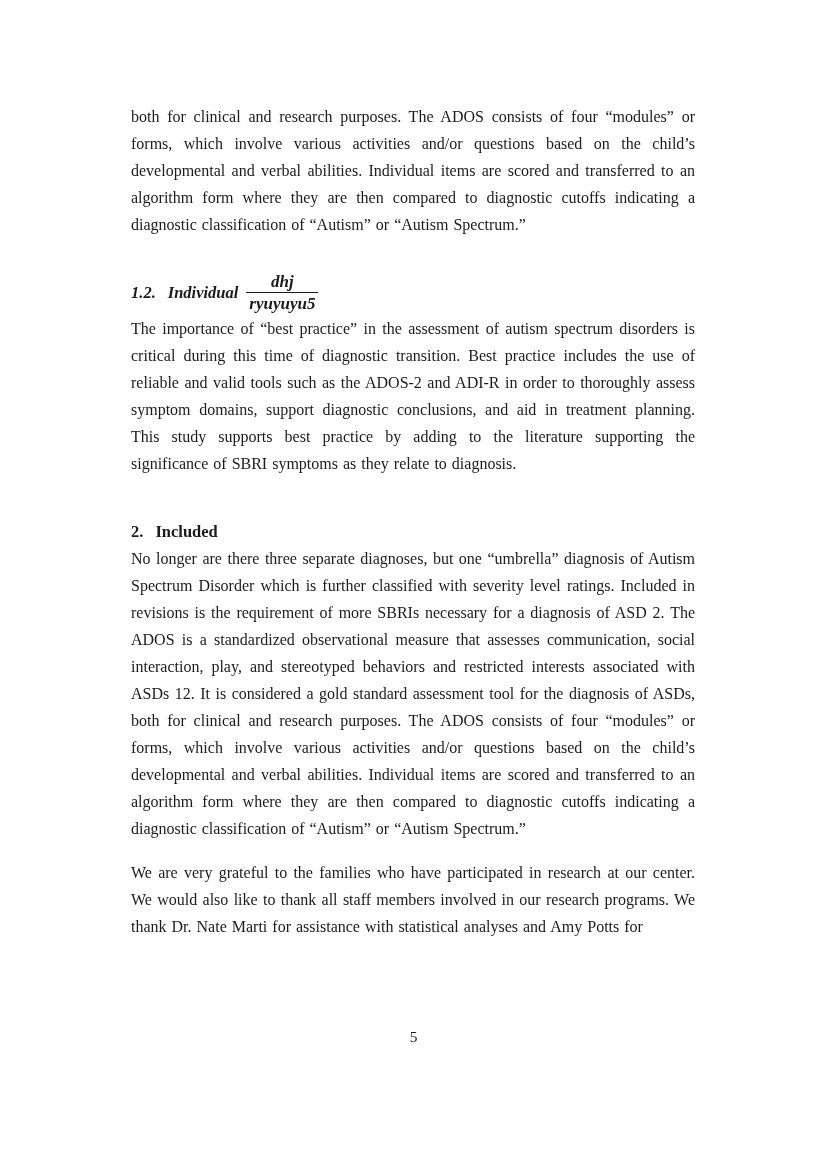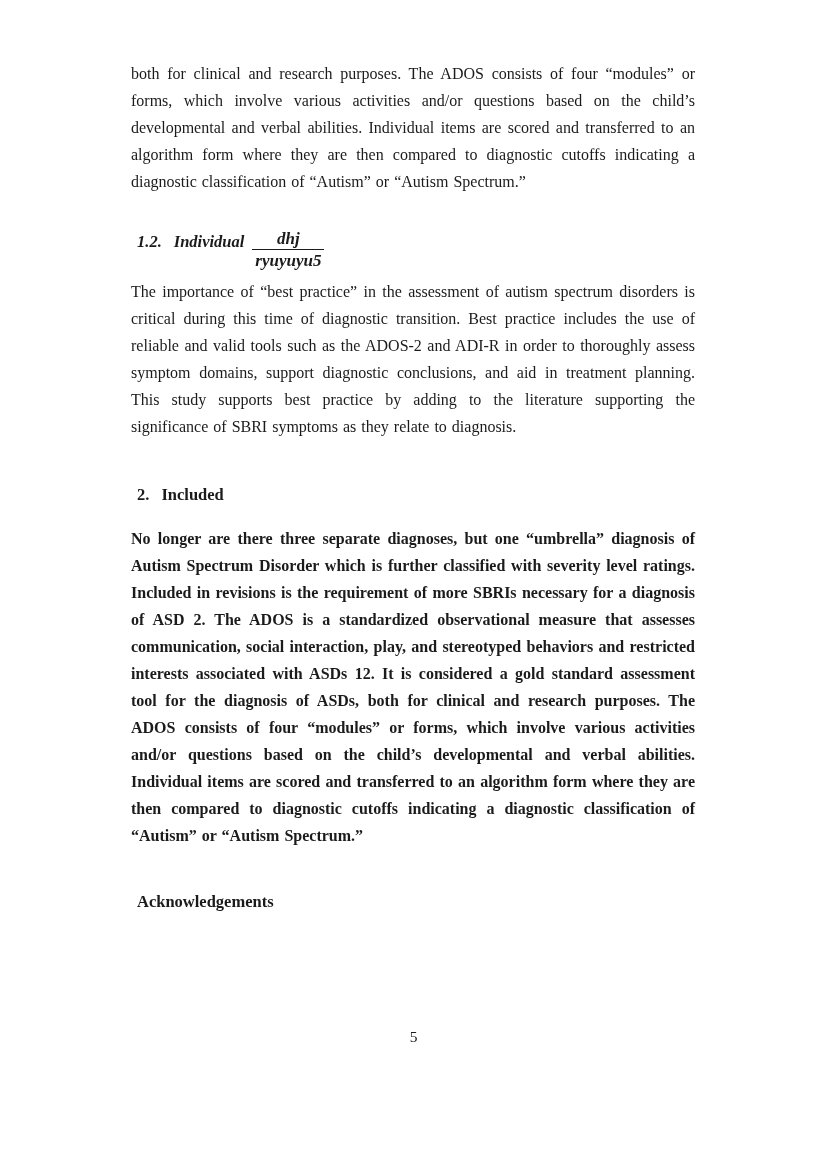--- a/index.html
+++ b/index.html
@@ -8,56 +8,56 @@
     background: #ffffff;
   }
   .page {
     position: relative;
     width: 827px;
     height: 1170px;
     background: #ffffff;
     color: #1b1b1b;
     font-family: "Liberation Serif", serif;
     box-sizing: border-box;
-    padding: 60px 132px 0 131px;
+    padding: 103px 132px 0 131px;
     overflow: hidden;
   }
   .para {
     font-size: 16px;
     line-height: 27px;
     text-align: justify;
     text-align-last: left;
     margin: 0;
     word-spacing: 1px;
   }
   .heading {
     font-size: 16.5px;
     line-height: 27px;
     font-weight: bold;
-    margin: 6px;
+    margin: 0;
     display: flex;
+    align-items: center;
   }
   .heading .sec-num {
     margin-right: 12px;
   }
   .heading-italic {
     font-style: italic;
   }
   .h-conclusion {
     margin-top: 33px;
     min-height: 36px;
   }
   .p-conclusion-body {
   }
   .h-appendix {
     margin-top: 41px;
   }
   .p-appendix-body {
-    margin-top: 17px;
-    font-weight: bold;
+    margin-top: 0;
   }
   .h-ack {
     margin-top: 39px;
   }
   .p-ack-body {
     margin-top: 17px;
   }
   .frac {
     display: inline-block;
     vertical-align: middle;
@@ -104,20 +104,18 @@
 
   <p class="para p-conclusion-body">The importance of “best practice” in the assessment of autism spectrum disorders is critical during this time of diagnostic transition. Best practice includes the use of reliable and valid tools such as the ADOS-2 and ADI-R in order to thoroughly assess symptom domains, support diagnostic conclusions, and aid in treatment planning. This study supports best practice by adding to the literature supporting the significance of SBRI symptoms as they relate to diagnosis.</p>
 
   <h2 class="heading h-appendix">
     <span class="sec-num">2.</span>
     <span>Included</span>
   </h2>
 
   <p class="para p-appendix-body">No longer are there three separate diagnoses, but one “umbrella” diagnosis of Autism Spectrum Disorder which is further classified with severity level ratings. Included in revisions is the requirement of more SBRIs necessary for a diagnosis of ASD 2. The ADOS is a standardized observational measure that assesses communication, social interaction, play, and stereotyped behaviors and restricted interests associated with ASDs 12. It is considered a gold standard assessment tool for the diagnosis of ASDs, both for clinical and research purposes. The ADOS consists of four “modules” or forms, which involve various activities and/or questions based on the child’s developmental and verbal abilities. Individual items are scored and transferred to an algorithm form where they are then compared to diagnostic cutoffs indicating a diagnostic classification of “Autism” or “Autism Spectrum.”</p>
 
-  <h2 class="heading h-ack">
-    <span>Acknowledgements</span>
-  </h2>
 
+  <p class="para p-ack-body">We are very grateful to the families who have participated in research at our center. We would also like to thank all staff members involved in our research programs. We thank Dr. Nate Marti for assistance with statistical analyses and Amy Potts for</p>
 
   <div class="page-footer">5</div>
 
 </div>
 
 </body></html>

